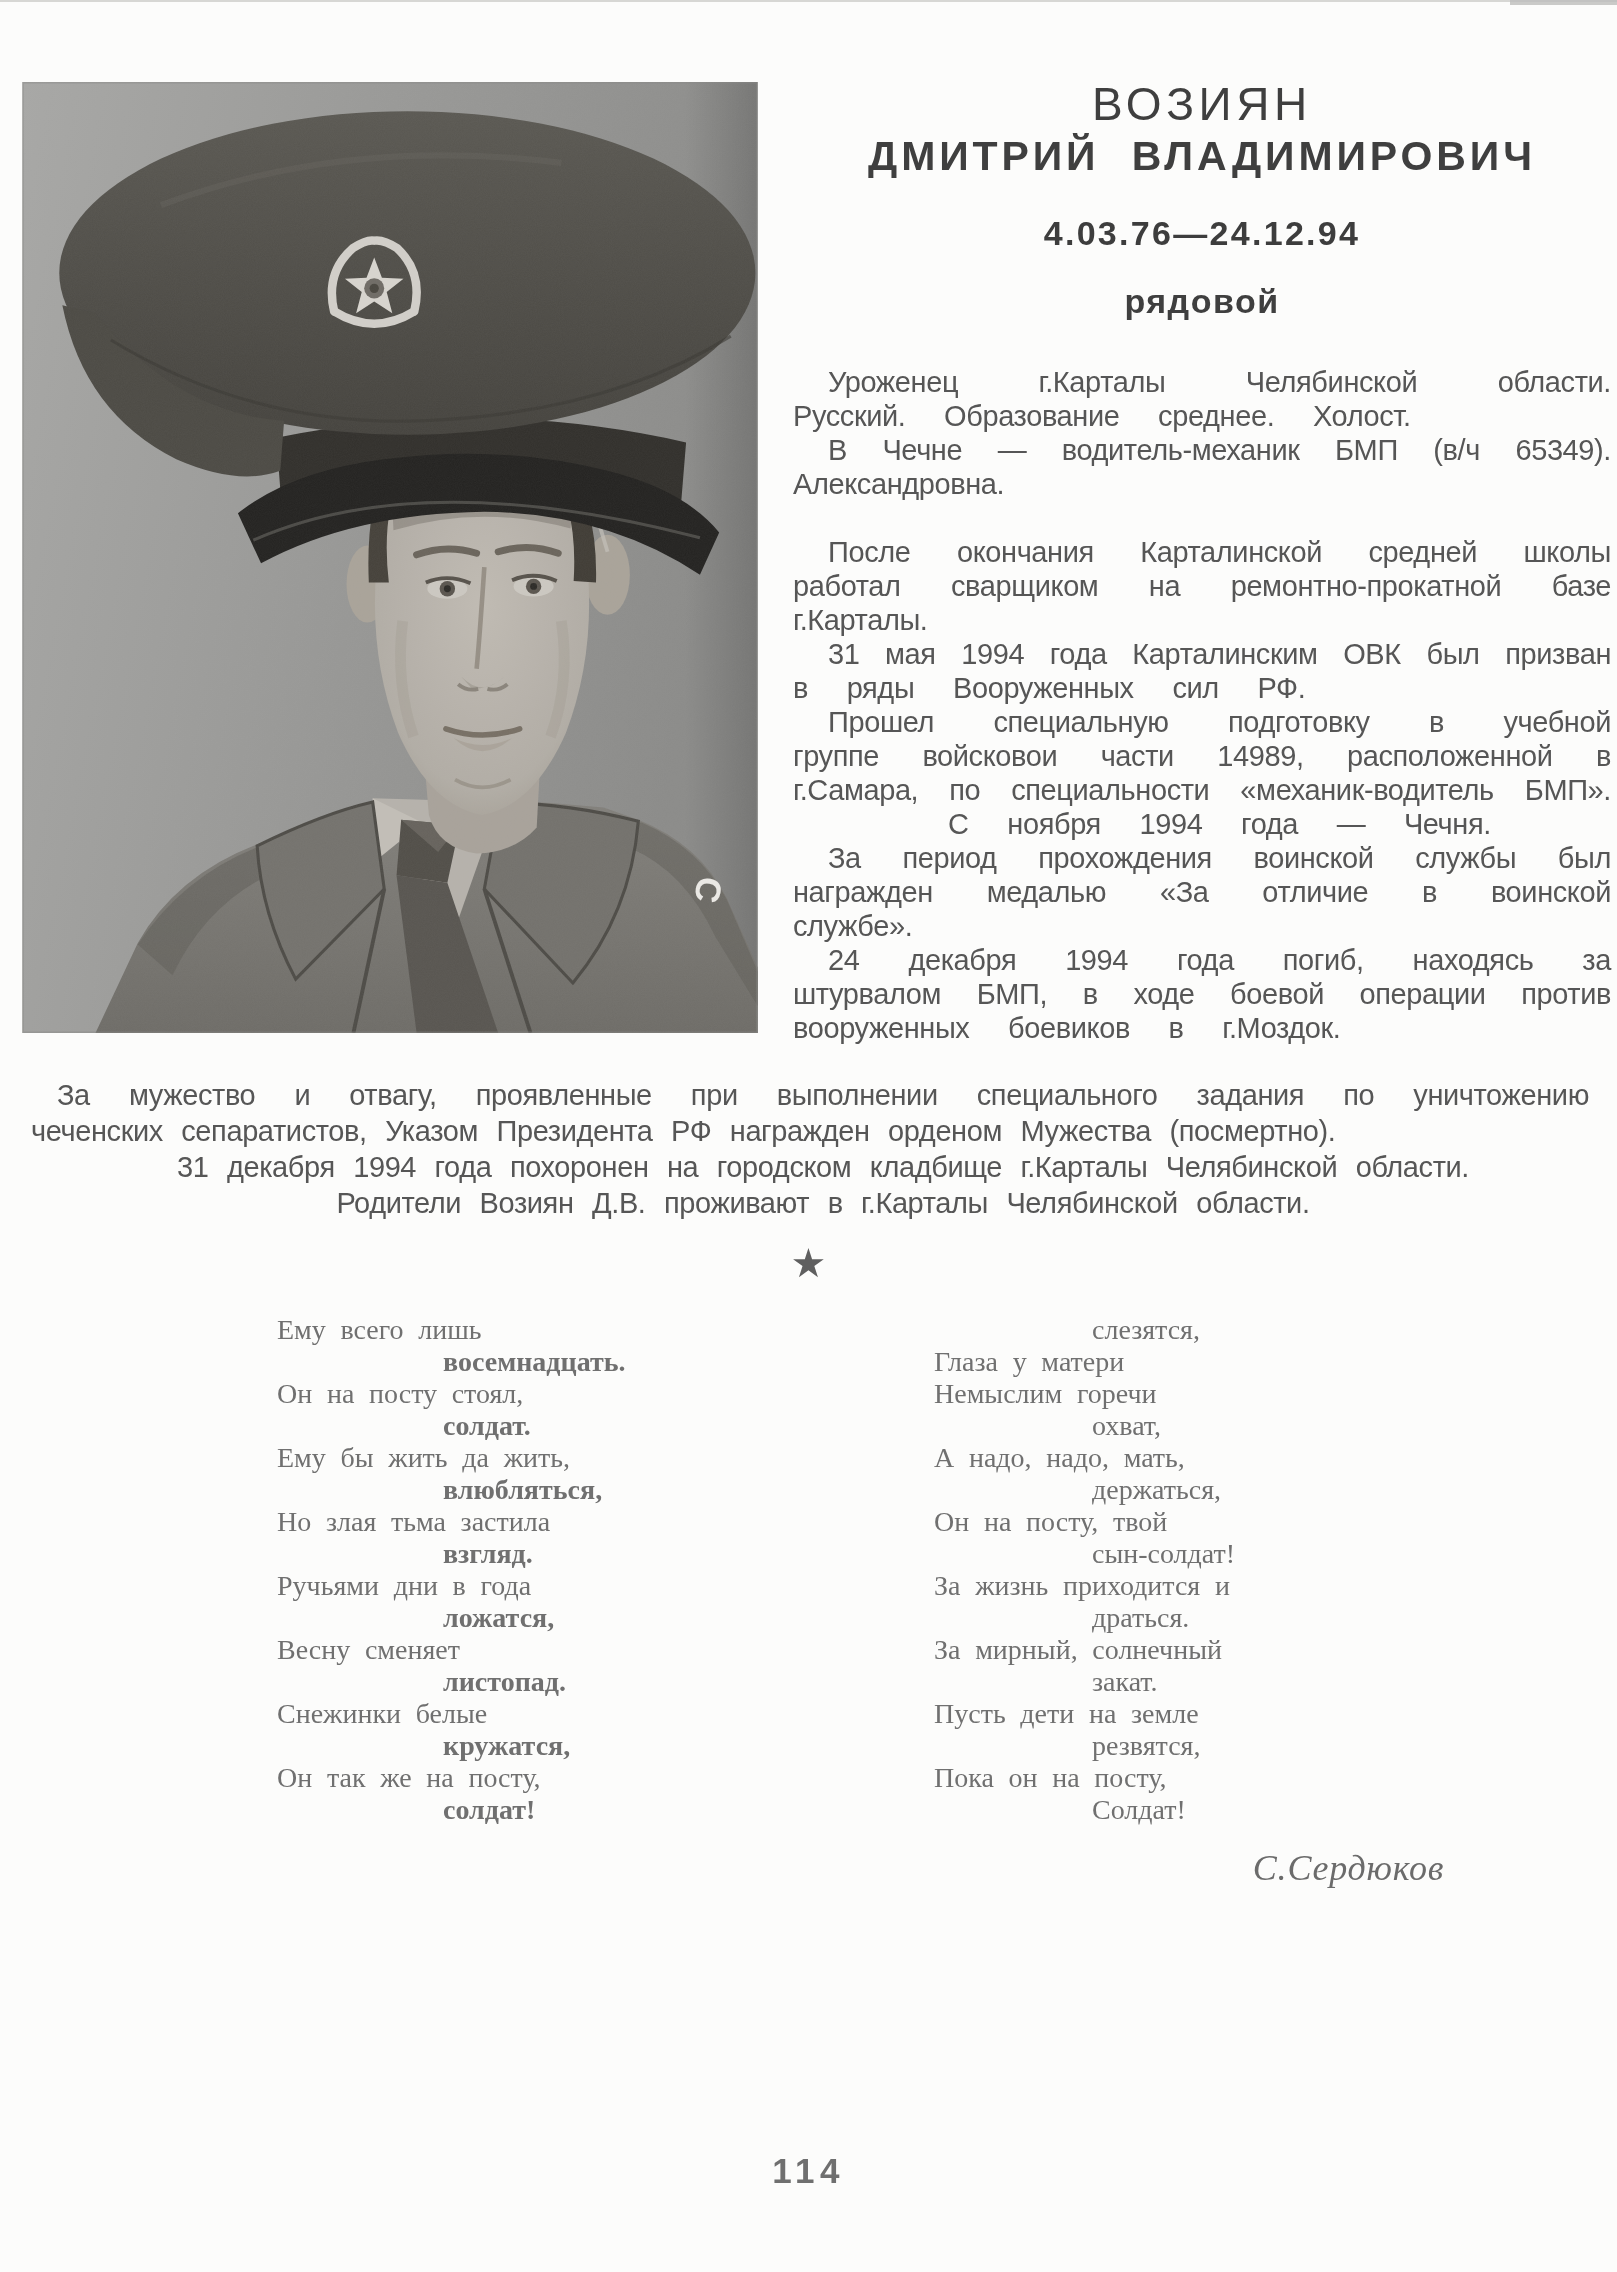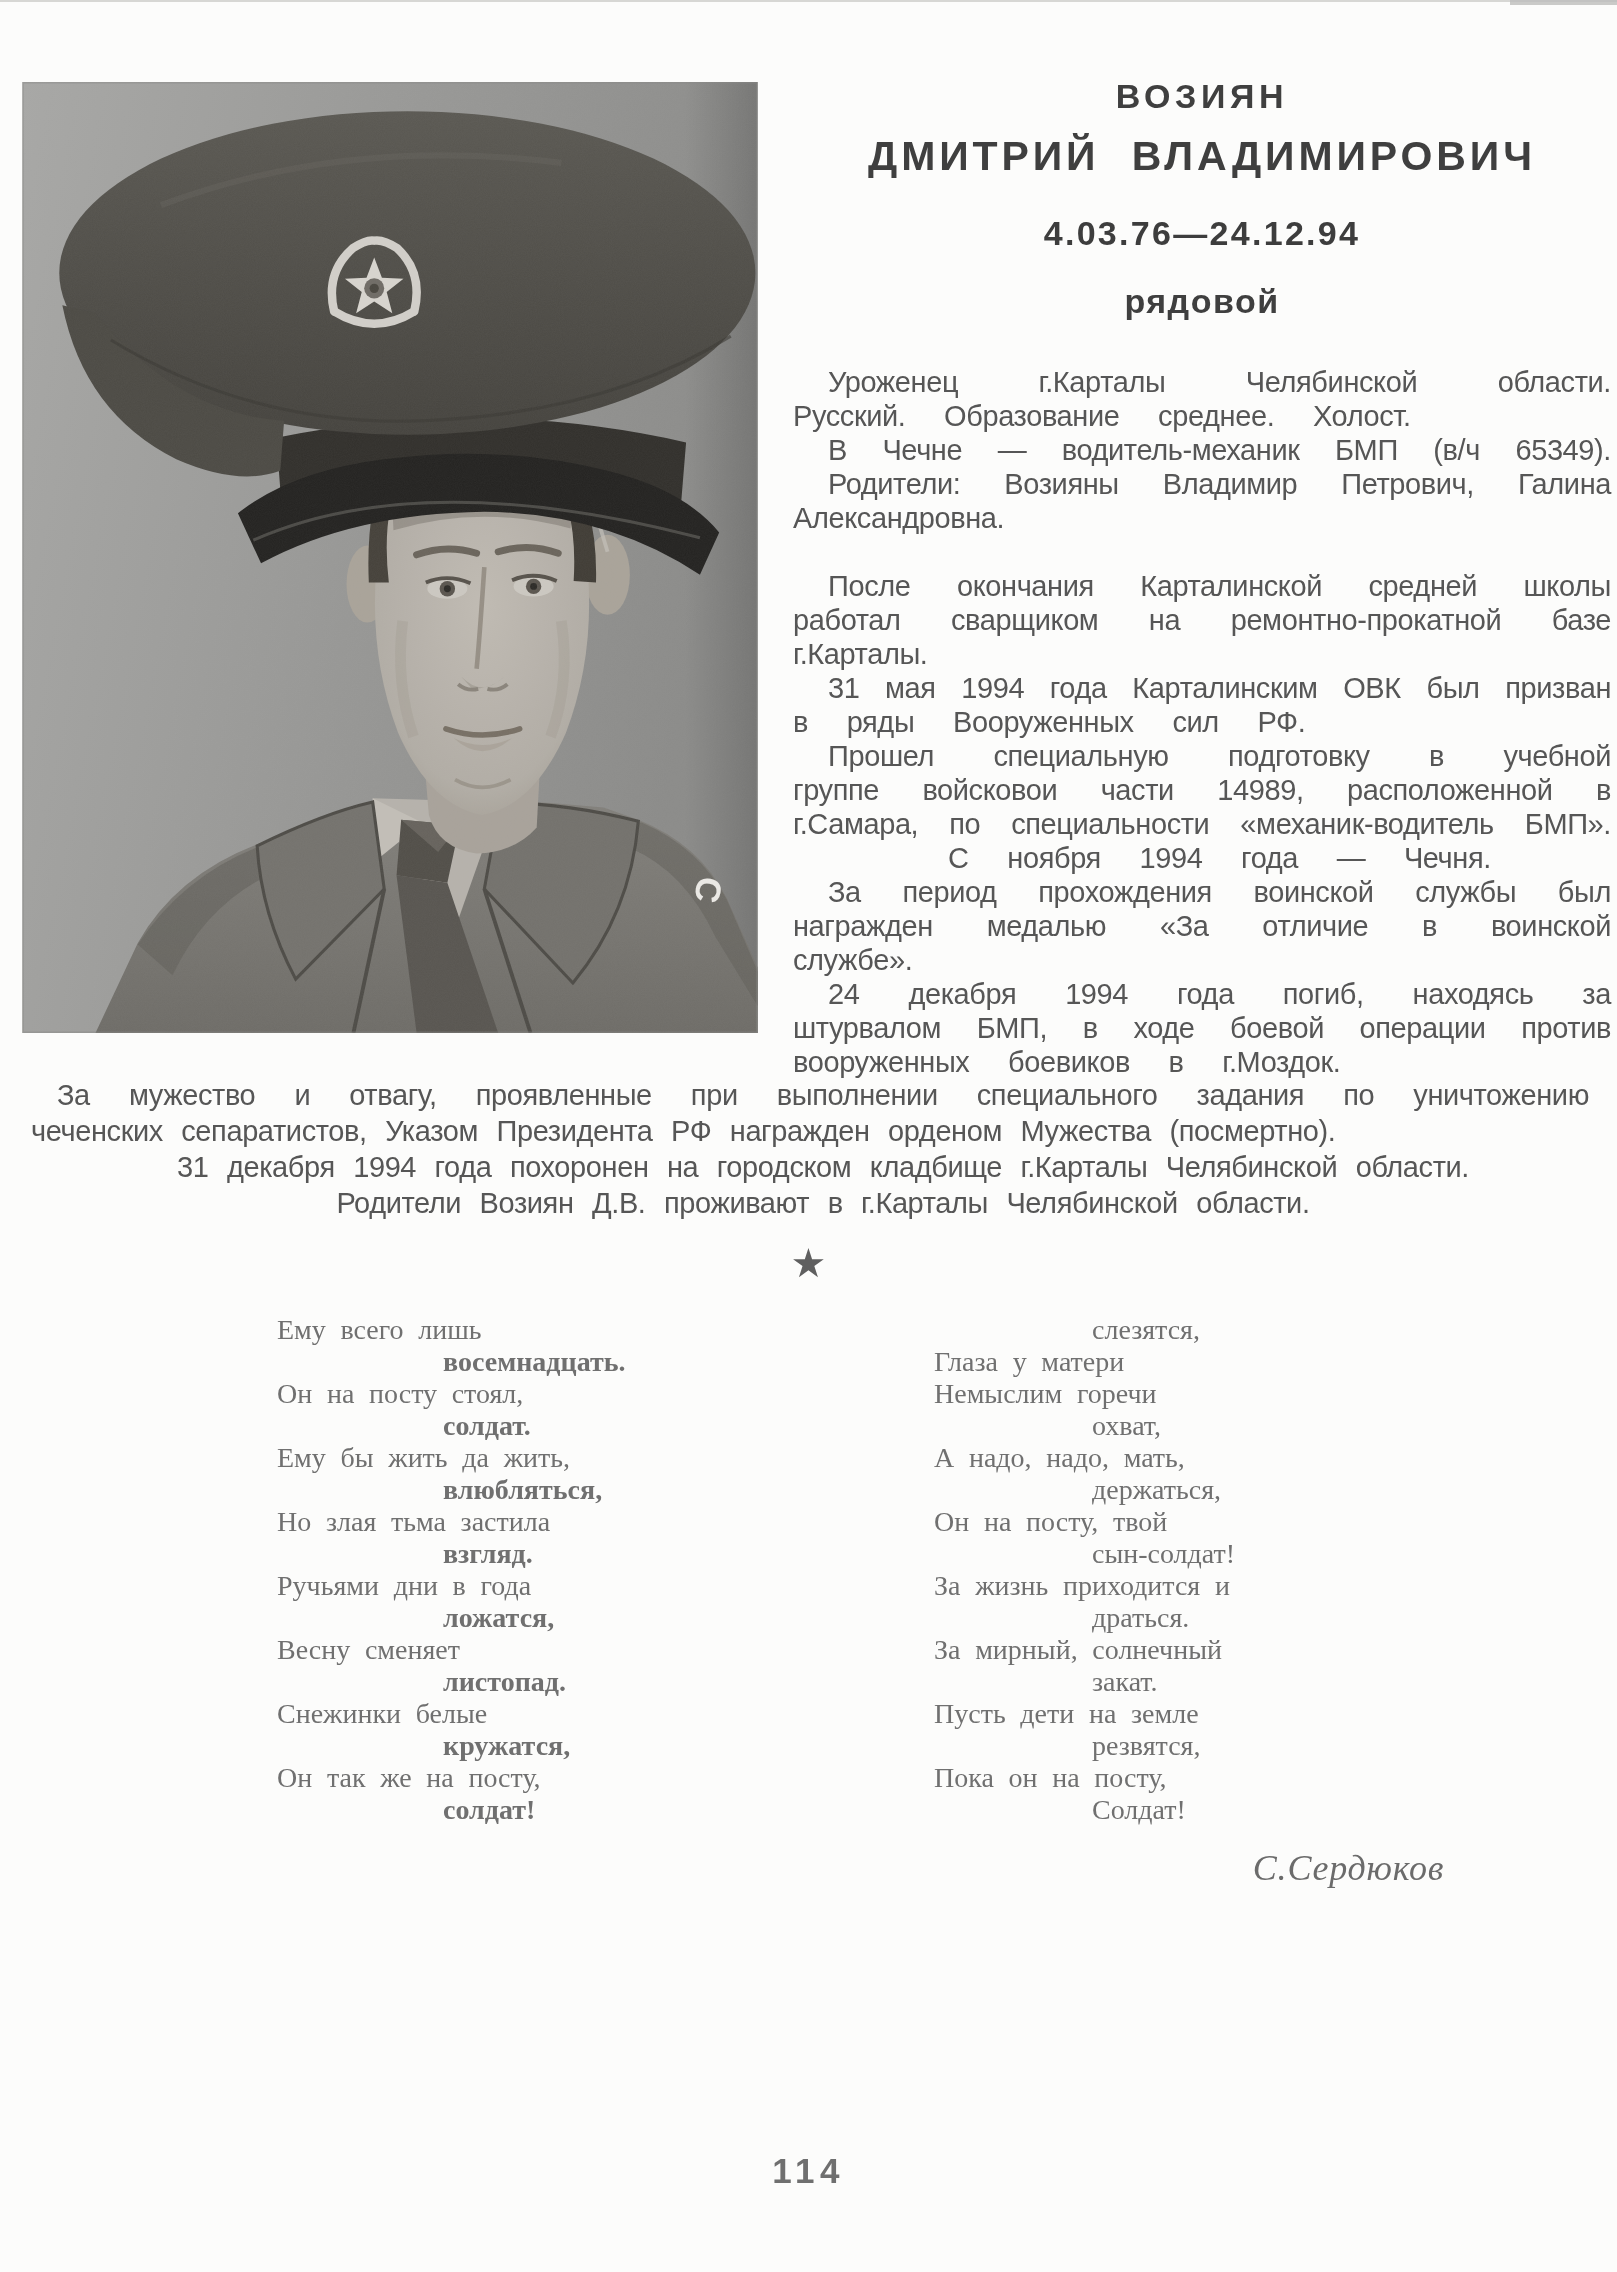--- a/index.html
+++ b/index.html
@@ -8,21 +8,21 @@
     background:#fcfcfb;overflow:hidden;
     font-family:"Liberation Sans",sans-serif;color:#555;
   }
   .artifact-top{position:absolute;top:0;left:0;width:100%;height:2.3px;background:#cdcdcb;opacity:.8;}
   .artifact-corner{position:absolute;top:0;right:0;width:108px;height:4.6px;background:#bdbdbb;opacity:.8;}
 
   .photo{position:absolute;left:21.6px;top:82px;width:736px;height:951px;margin:0;}
   .photo svg{display:block;width:100%;height:100%;}
 
   .hdr{position:absolute;left:793px;top:0;width:818px;text-align:center;color:#3f3f3f;}
-  .surname{position:absolute;left:0;top:77px;width:100%;font-size:34px;font-weight:bold;letter-spacing:4.6px;}
+  .surname{position:absolute;left:0;top:77px;width:100%;font-size:46px;font-weight:normal;letter-spacing:4.6px;}
   .fullname{position:absolute;left:0;top:133px;width:100%;font-size:41px;font-weight:bold;letter-spacing:3.9px;word-spacing:17px;}
   .dates{position:absolute;left:0;top:214px;width:100%;font-size:34px;font-weight:bold;letter-spacing:2.3px;color:#3d3d3d;}
   .rank{position:absolute;left:0;top:282px;width:100%;font-size:34px;font-weight:bold;letter-spacing:1.5px;}
 
   .bio{position:absolute;left:793px;top:365px;width:818px;}
   .bio .gap{height:34px;}
   .ln{
     font-size:29px;line-height:34px;color:#565656;
     letter-spacing:-0.4px;word-spacing:31px;
   }
@@ -172,21 +172,20 @@
     <div class="dates">4.03.76—24.12.94</div>
     <div class="rank">рядовой</div>
   </header>
 
   <section class="bio">
     <div>
 
     <div class="ln ind fill">Уроженец г.Карталы Челябинской области.</div>
         <div class="ln">Русский. Образование среднее. Холост.</div>
         <div class="ln ind fill">В Чечне — водитель-механик БМП (в/ч 65349).</div>
-        <div class="ln ind fill">Родители: Возияны Владимир Петрович, Галина</div>
         <div class="ln">Александровна.</div>
       </div>
     <div class="gap"></div>
     <div>
 
     <div class="ln ind fill">После окончания Карталинской средней школы</div>
         <div class="ln fill">работал сварщиком на ремонтно-прокатной базе</div>
         <div class="ln">г.Карталы.</div>
         <div class="ln ind fill">31 мая 1994 года Карталинским ОВК был призван</div>
         <div class="ln">в ряды Вооруженных сил РФ.</div>

